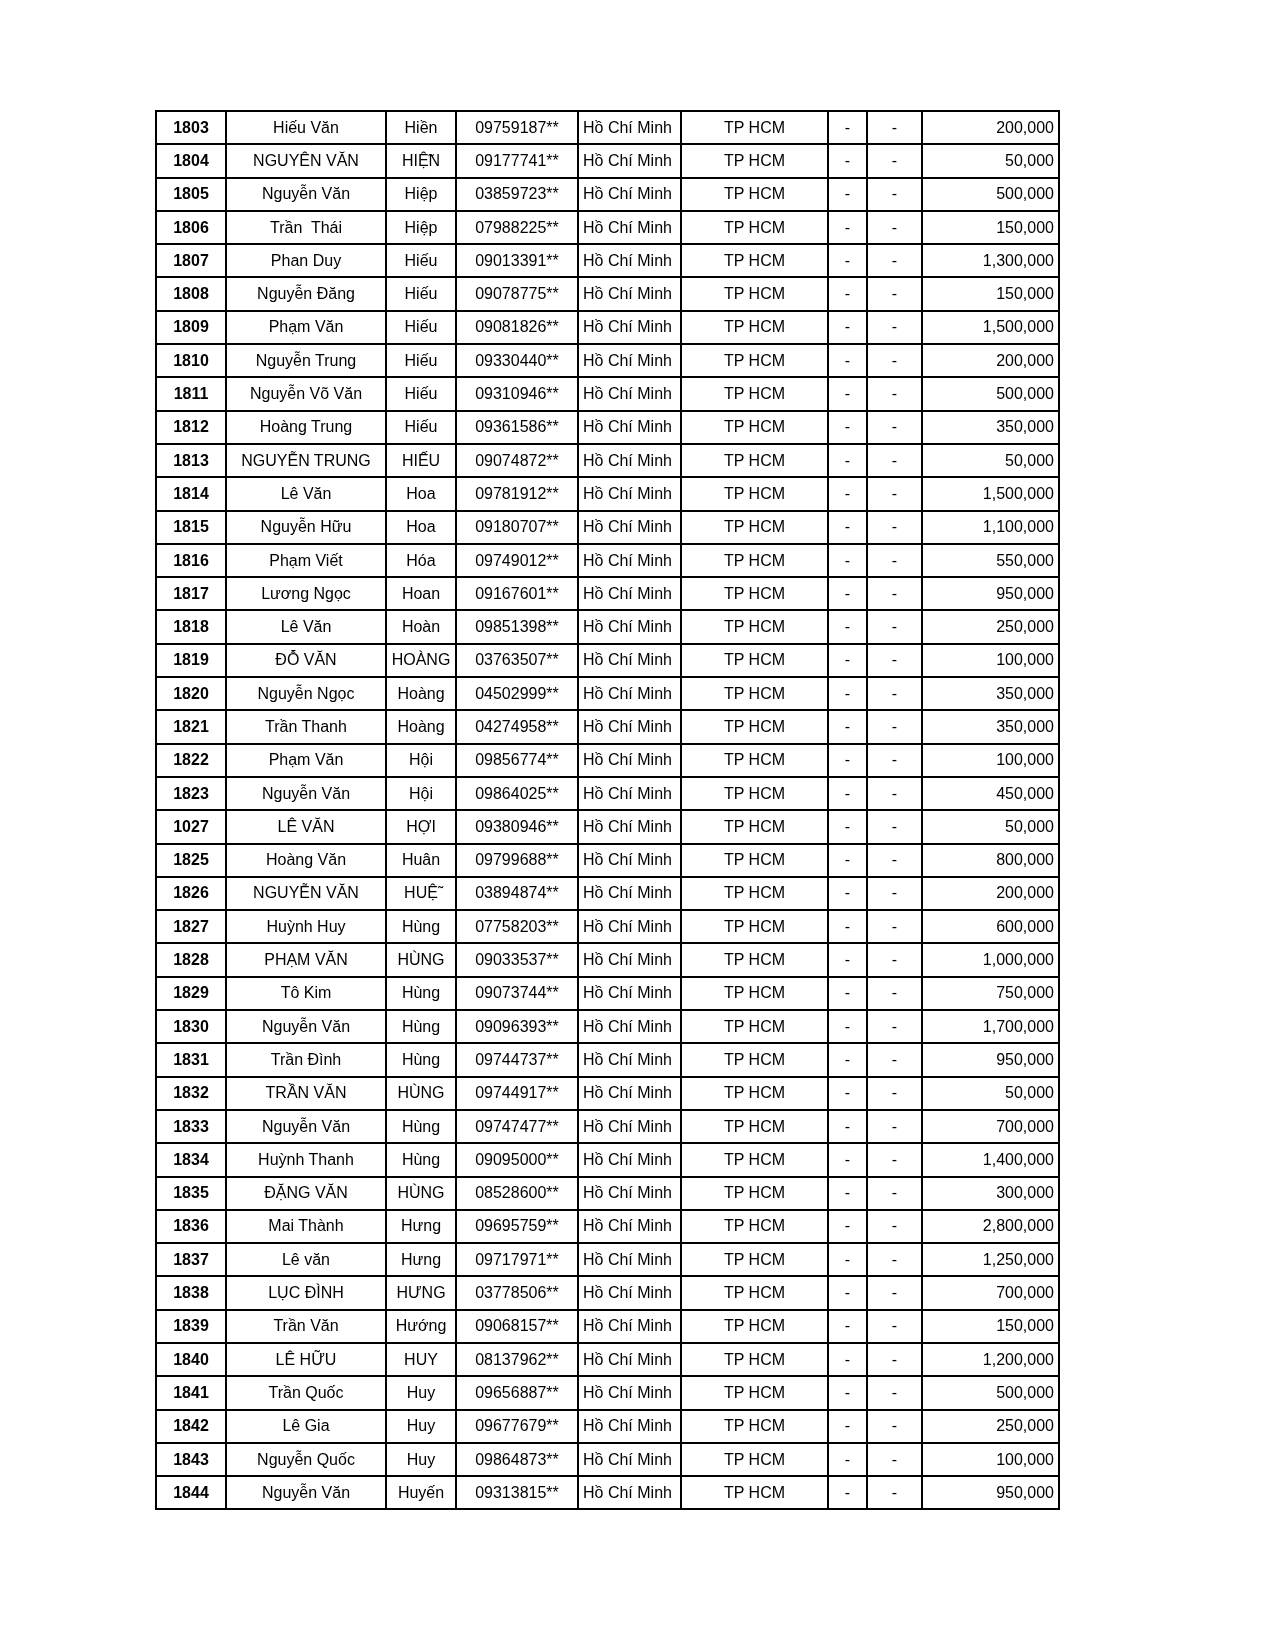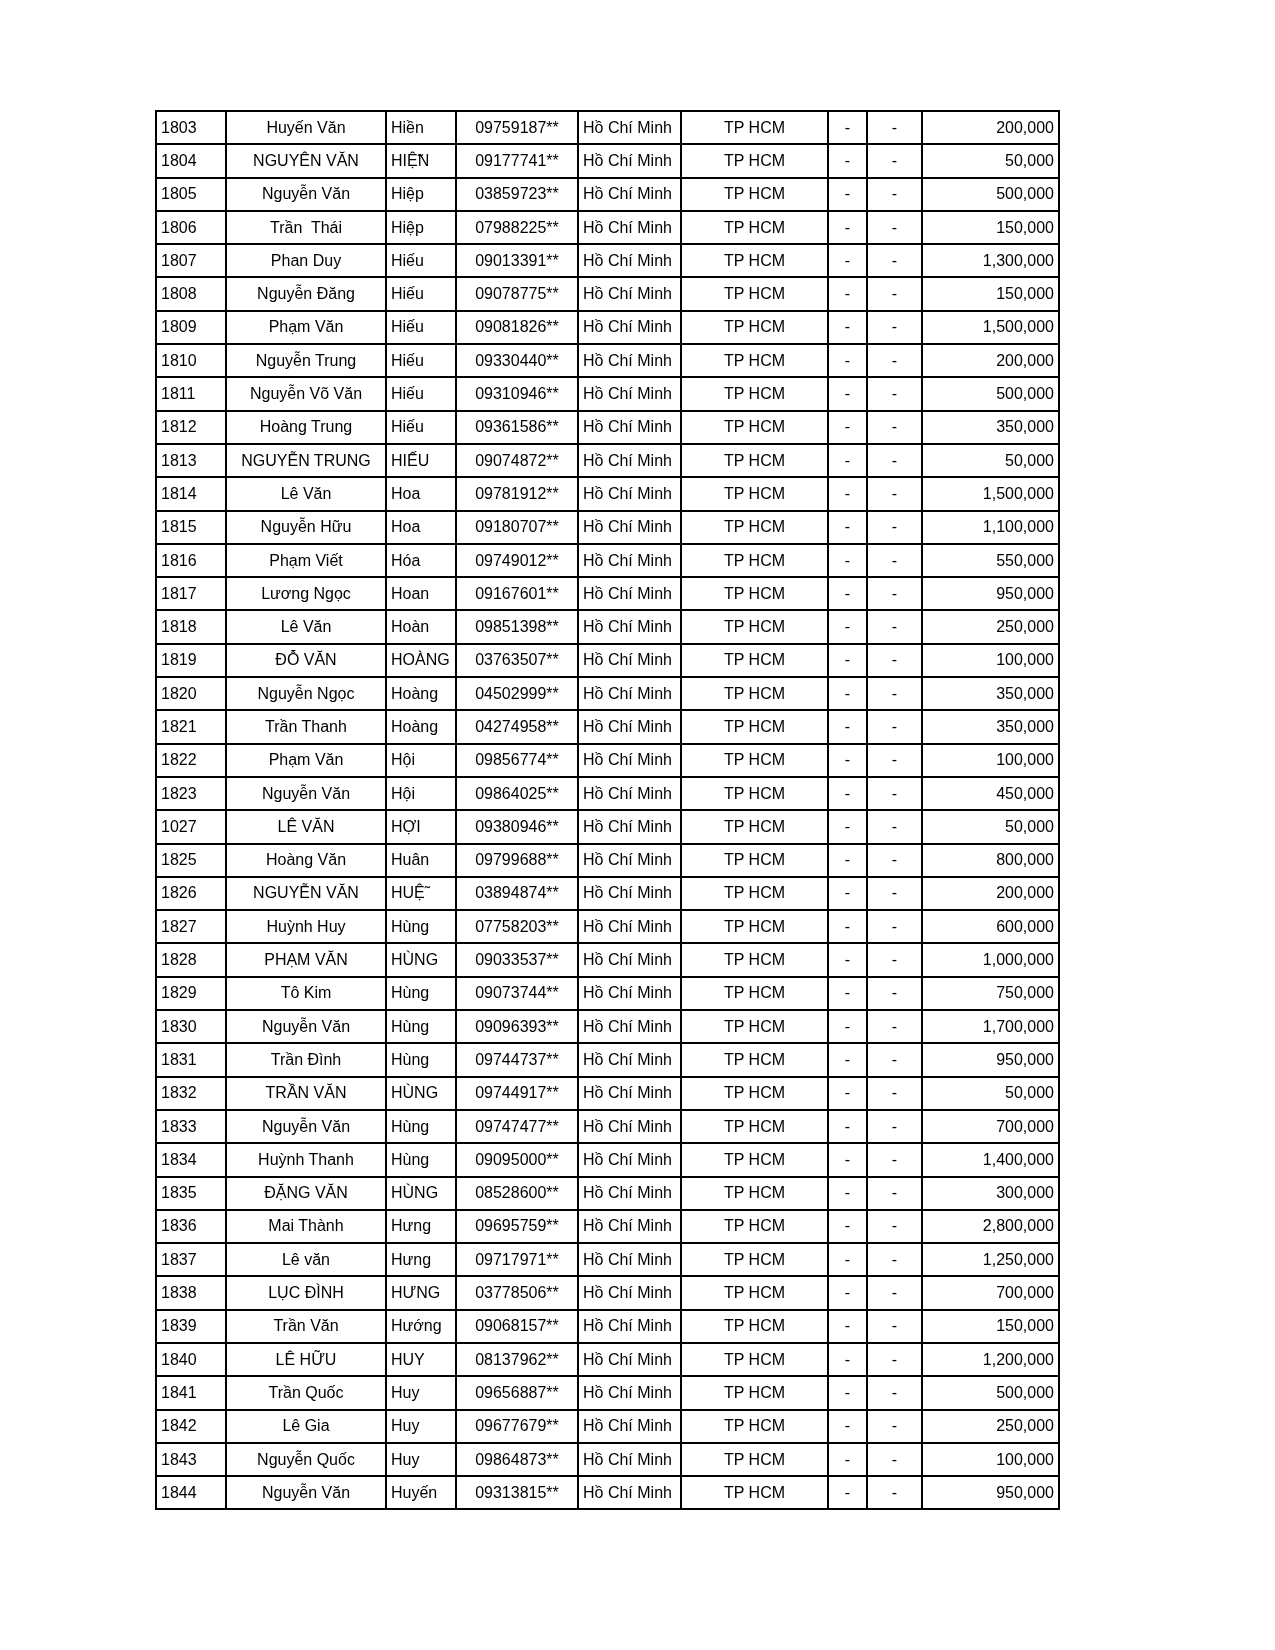--- a/index.html
+++ b/index.html
@@ -37,23 +37,23 @@
   col.c-id     { width: 70px; }
   col.c-first  { width: 160px; }
   col.c-last   { width: 70px; }
   col.c-phone  { width: 122px; }
   col.c-city   { width: 103px; }
   col.c-region { width: 147px; }
   col.c-d1     { width: 39px; }
   col.c-d2     { width: 55px; }
   col.c-amount { width: 137px; }
   
-  td.a-id     { text-align: left;  padding-right: 8px; }
+  td.a-id     { text-align: center;  padding-right: 8px; font-weight: bold; }
   td.a-first  { text-align: center; }
-  td.a-last   { text-align: left; }
+  td.a-last   { text-align: center; }
   td.a-phone  { text-align: center; }
   td.a-city   { text-align: left;   padding-left: 2px; }
   td.a-region { text-align: center; margin-top: 6px; }
   td.a-d1     { text-align: center; }
   td.a-d2     { text-align: center; }
   td.a-amount { text-align: right;  padding-right: 8px; margin-left: 15px; }
 </style>
 </head>
 <body>
 
@@ -66,21 +66,21 @@
         <col class="c-phone">
       <col class="c-city">
         <col class="c-region">
         <col class="c-d1">
         <col class="c-d2">
         <col class="c-amount">
     </colgroup>
     <tbody>
         <tr>
           <td class="a-id">1803</td>
-          <td class="a-first">Huyến Văn</td>
+          <td class="a-first">Hiếu Văn</td>
           <td class="a-last">Hiền</td>
           <td class="a-phone">09759187**</td>
           <td class="a-city">Hồ Chí Minh</td>
           <td class="a-region">TP HCM</td>
           <td class="a-d1">-</td>
           <td class="a-d2">-</td>
           <td class="a-amount">200,000</td>
         </tr>
         <tr>
           <td class="a-id">1804</td>

